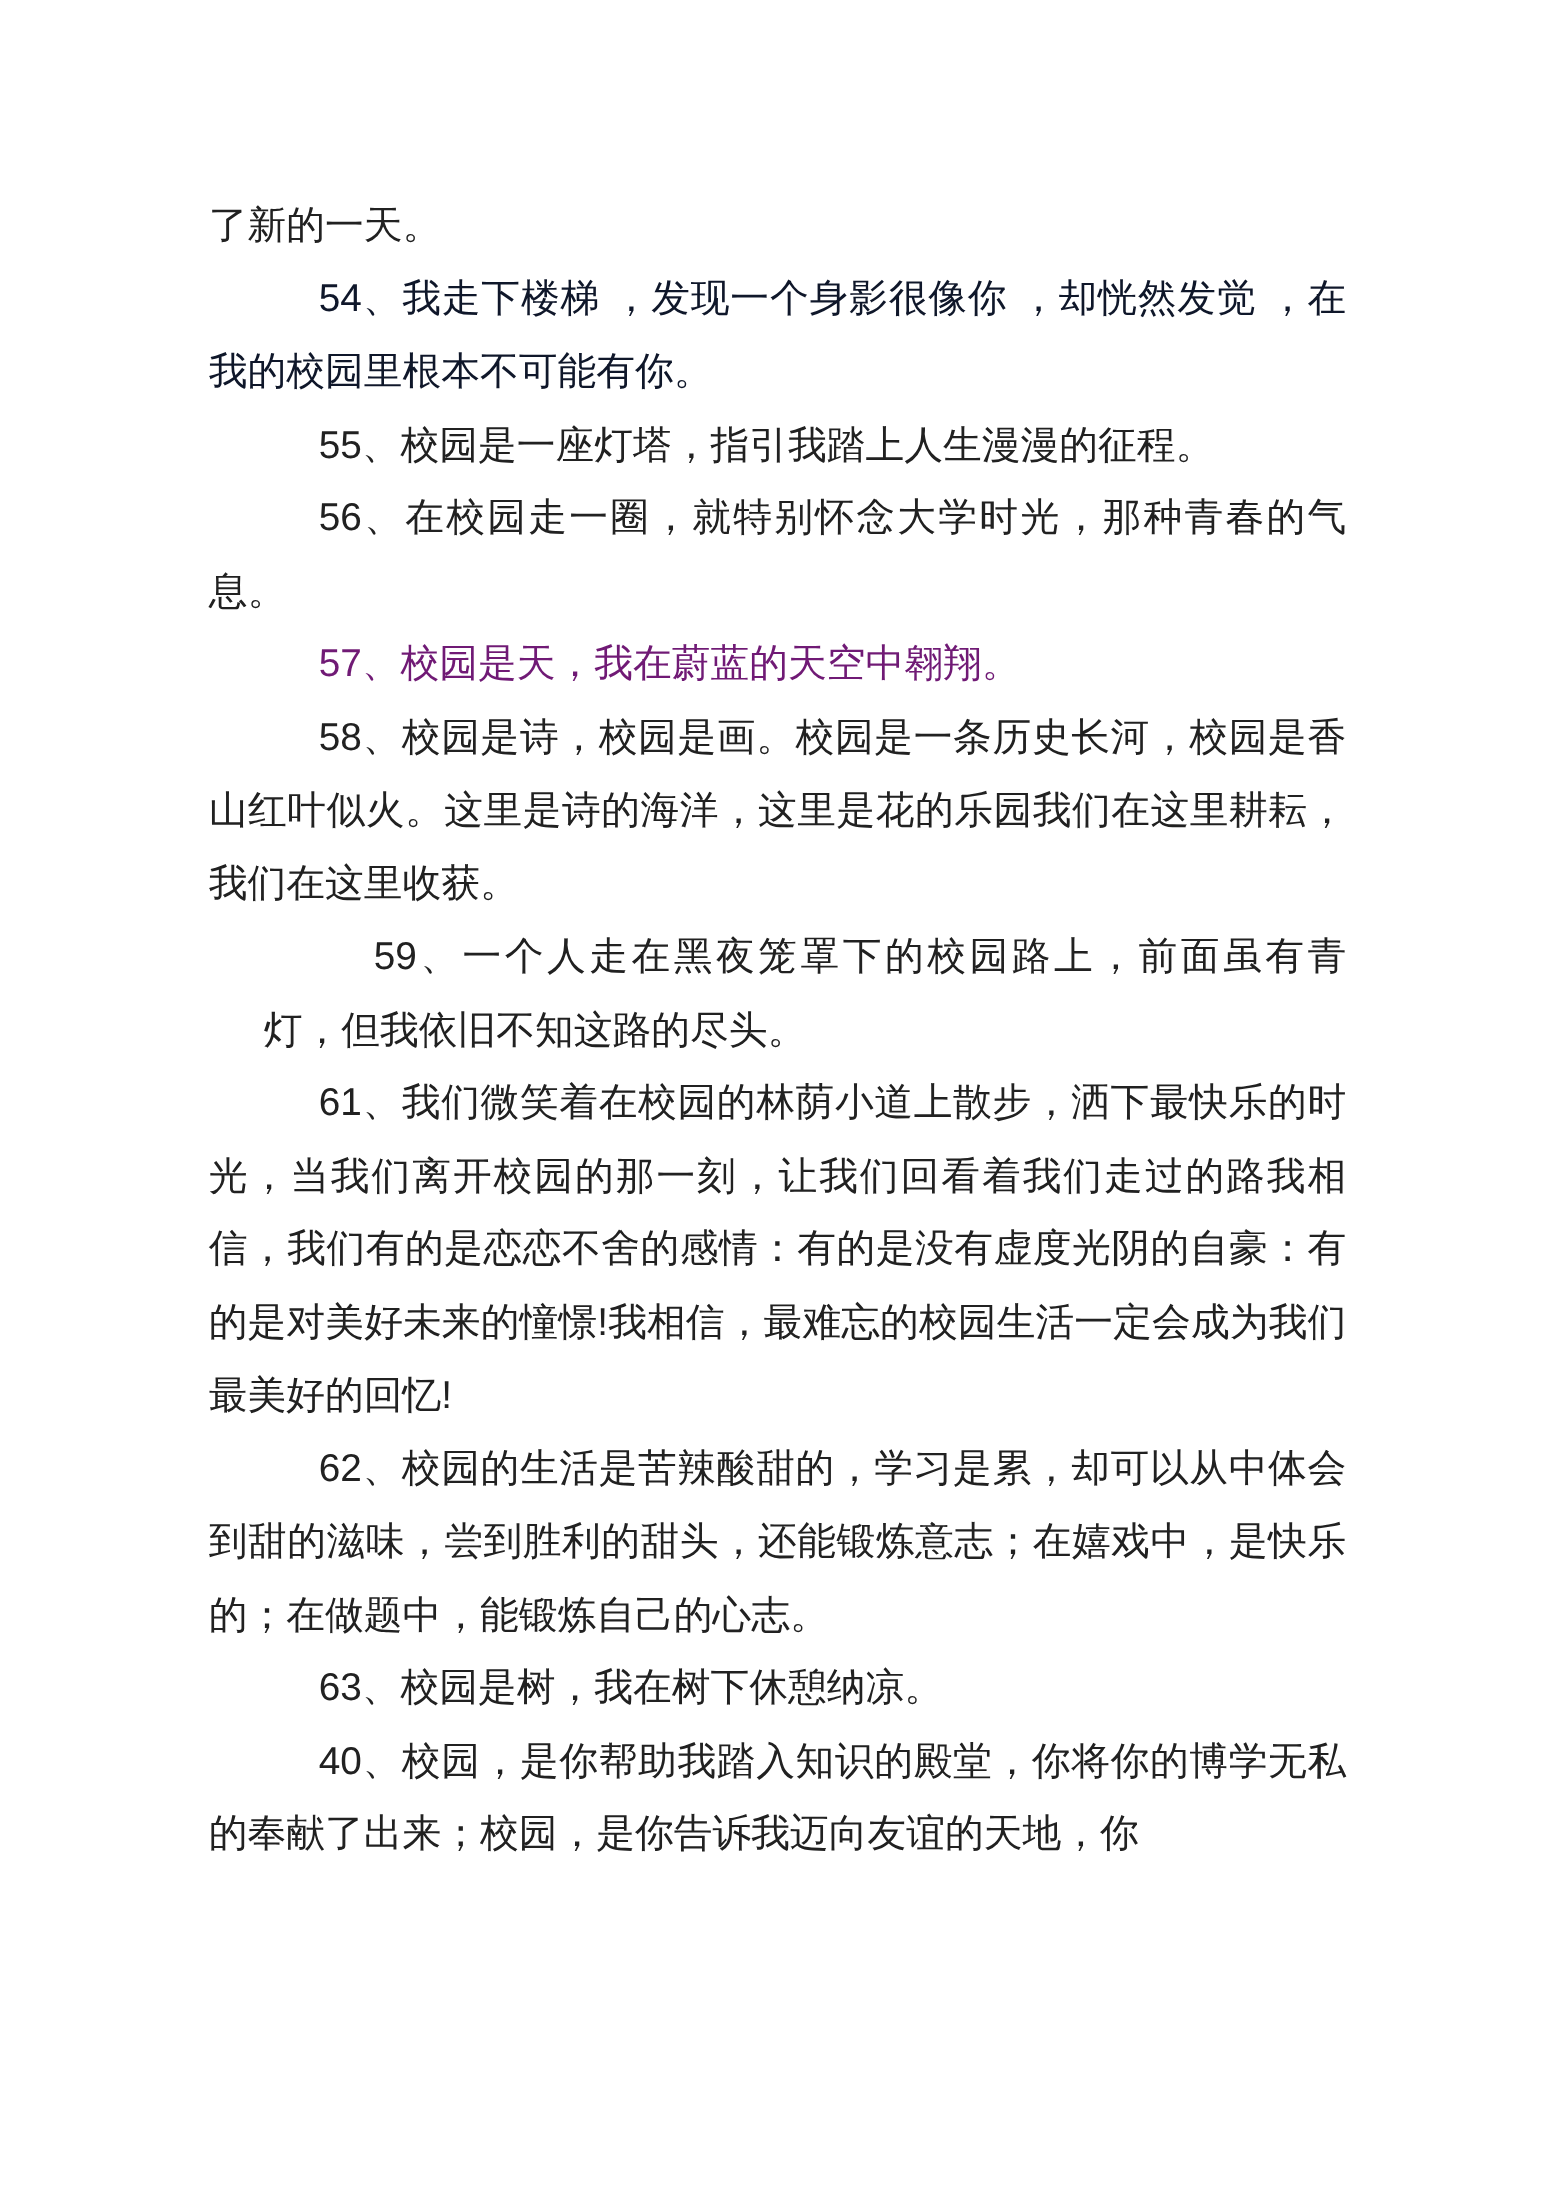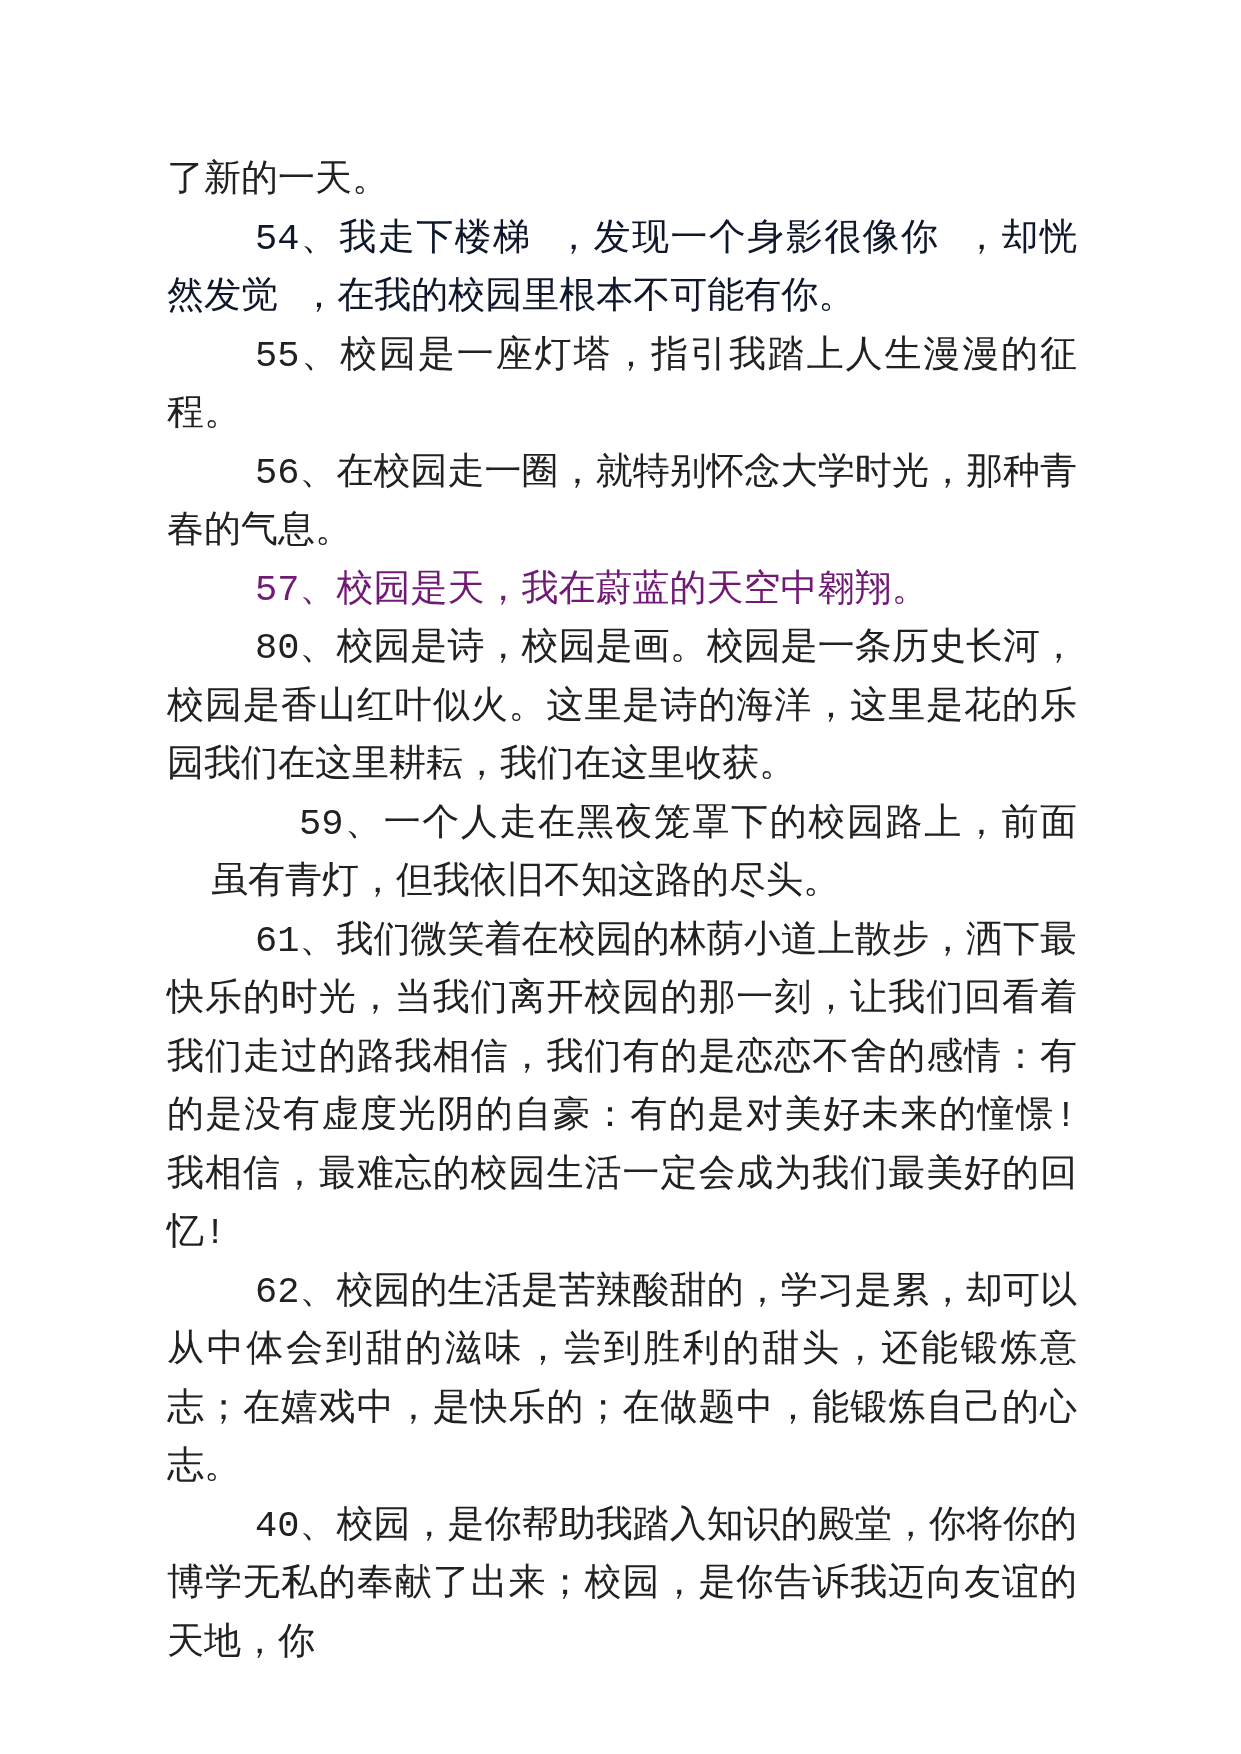--- a/index.html
+++ b/index.html
@@ -15,22 +15,22 @@
     box-sizing: border-box;
     padding: 151px 164px 0 167px;
     overflow: hidden;
   }
   .doc-body {
     width: 100%;
   }
   .para {
     margin: 0;
     padding: 0;
-    font-family: Liberation Mono, monospace;
-    font-size: 37px;
+    font-family: Liberation Sans, sans-serif;
+    font-size: 31px;
     line-height: 58.5px;
     color: #212121;
     text-align: justify;
     text-justify: inter-ideograph;
     word-break: normal;
     overflow-wrap: break-word;
     font-weight: 300;
   }
   .para.indent {
     text-indent: 88px;
@@ -39,19 +39,20 @@
 </head>
 <body>
 
 <main class="page" style="background: rgb(255, 255, 255);">
   <section class="doc-body" id="paragraphs">
       <p class="para" style="color: rgb(33, 33, 33);">了新的一天。</p>
       <p class="para indent" style="color: #0f172a;">54、我走下楼梯 ，发现一个身影很像你 ，却恍然发觉 ，在我的校园里根本不可能有你。</p>
       <p class="para indent" style="color: rgb(33, 33, 33);">55、校园是一座灯塔，指引我踏上人生漫漫的征程。</p>
       <p class="para indent" style="color: rgb(33, 33, 33);">56、在校园走一圈，就特别怀念大学时光，那种青春的气息。</p>
       <p class="para indent" style="color: #701a75;">57、校园是天，我在蔚蓝的天空中翱翔。</p>
-      <p class="para indent" style="color: rgb(33, 33, 33);">80、校园是诗，校园是画。校园是一条历史长河，校园是香山红叶似火。这里是诗的海洋，这里是花的乐园我们在这里耕耘，我们在这里收获。</p>
+      <p class="para indent" style="color: rgb(33, 33, 33);">58、校园是诗，校园是画。校园是一条历史长河，校园是香山红叶似火。这里是诗的海洋，这里是花的乐园我们在这里耕耘，我们在这里收获。</p>
       <p class="para indent" style="color: rgb(33, 33, 33); margin-left: 44px;">59、一个人走在黑夜笼罩下的校园路上，前面虽有青灯，但我依旧不知这路的尽头。</p>
       <p class="para indent" style="color: rgb(33, 33, 33);">61、我们微笑着在校园的林荫小道上散步，洒下最快乐的时光，当我们离开校园的那一刻，让我们回看着我们走过的路我相信，我们有的是恋恋不舍的感情：有的是没有虚度光阴的自豪：有的是对美好未来的憧憬!我相信，最难忘的校园生活一定会成为我们最美好的回忆!</p>
       <p class="para indent" style="color: rgb(33, 33, 33);">62、校园的生活是苦辣酸甜的，学习是累，却可以从中体会到甜的滋味，尝到胜利的甜头，还能锻炼意志；在嬉戏中，是快乐的；在做题中，能锻炼自己的心志。</p>
+      <p class="para indent" style="color: rgb(33, 33, 33);">63、校园是树，我在树下休憩纳凉。</p>
       <p class="para indent" style="color: rgb(33, 33, 33);">40、校园，是你帮助我踏入知识的殿堂，你将你的博学无私的奉献了出来；校园，是你告诉我迈向友谊的天地，你</p>
     </section>
 </main>
 
 </body></html>

